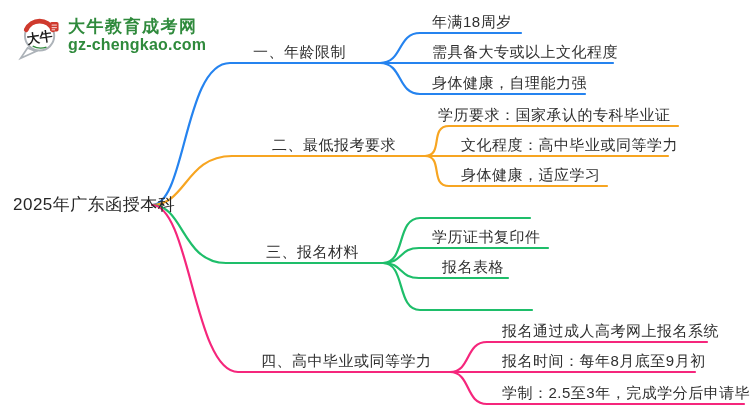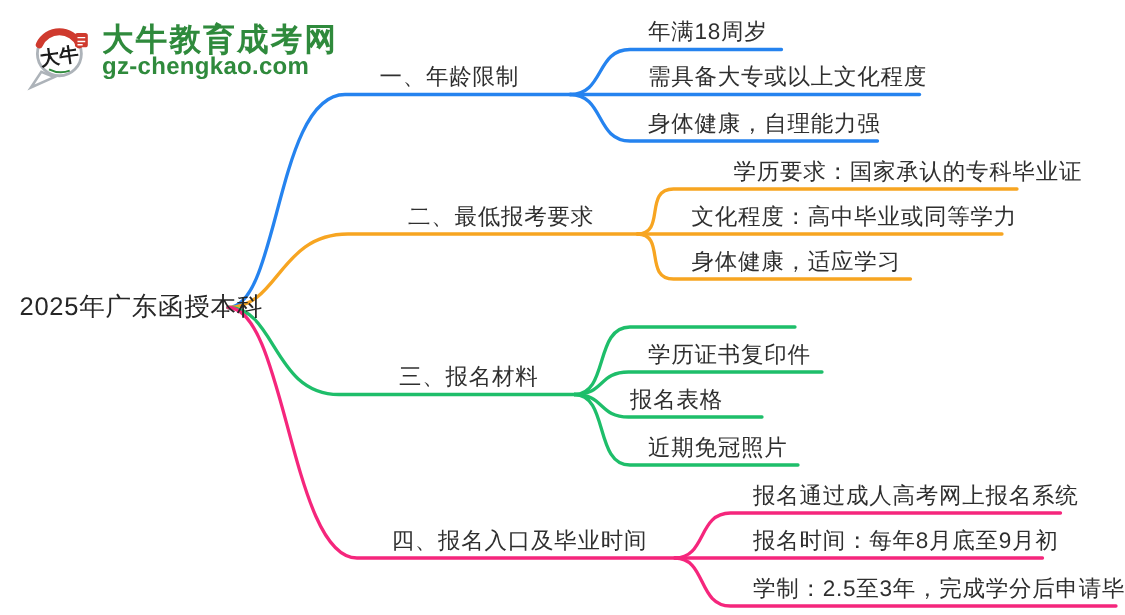--- a/index.html
+++ b/index.html
@@ -10,21 +10,21 @@
   }
   svg.links{position:absolute;left:0;top:0;}
   .node{
     position:absolute;white-space:nowrap;color:#2f2f2f;
     font-size:15px;line-height:19px;letter-spacing:0.5px;
   }
   .root-node{font-size:17px;font-weight:500;color:#262626;letter-spacing:0.5px;}
   .logo{position:absolute;left:12px;top:8px;display:flex;align-items:center;}
   .logo-mark{display:block;}
   .logo-text{margin-left:6px;}
-  .logo-name{font-size:21px;font-weight:bold;color:#2f8a3c;letter-spacing:1.5px;line-height:20px;}
+  .logo-name{font-size:17px;font-weight:bold;color:#2f8a3c;letter-spacing:1.5px;line-height:20px;}
   .logo-url{font-size:16px;font-weight:bold;color:#2f8a3c;letter-spacing:0.2px;line-height:16px;}
 </style>
 </head>
 <body>
 
 <div class="stage">
 
   <svg class="links" width="750" height="410" viewBox="0 0 750 410">
     <g fill="none" stroke-width="2.2" stroke-linecap="round" stroke="#2583EF">
       <path d="M152,205 C186,205 184,63 230,63 L380,63"></path>
@@ -67,31 +67,30 @@
       <div class="logo-name">大牛教育成考网</div>
       <div class="logo-url">gz-chengkao.com</div>
     </div>
   </div>
 
   <div class="node root-node" style="left:13px;top:195px;">2025年广东函授本科</div>
 
   <div class="node" style="left:253px;top:42px;">一、年龄限制</div>
   <div class="node" style="left:272px;top:135px;">二、最低报考要求</div>
   <div class="node" style="left:266px;top:242px;">三、报名材料</div>
-  <div class="node" style="left:261px;top:351px;">四、报名入口及毕业时间</div>
+  <div class="node" style="left:261px;top:351px;">四、高中毕业或同等学力</div>
 
   <div class="node" style="left:432px;top:12px;">年满18周岁</div>
   <div class="node" style="left:432px;top:42px;">需具备大专或以上文化程度</div>
   <div class="node" style="left:432px;top:73px;">身体健康，自理能力强</div>
 
-  <div class="node" style="left:489px;top:105px;">学历要求：国家承认的专科毕业证</div>
+  <div class="node" style="left:438px;top:105px;">学历要求：国家承认的专科毕业证</div>
   <div class="node" style="left:461px;top:135px;">文化程度：高中毕业或同等学力</div>
   <div class="node" style="left:461px;top:165px;">身体健康，适应学习</div>
 
   <div class="node" style="left:432px;top:227px;">学历证书复印件</div>
-  <div class="node" style="left:420px;top:257px;">报名表格</div>
-  <div class="node" style="left:432px;top:289px;">近期免冠照片</div>
+  <div class="node" style="left:442px;top:257px;">报名表格</div>
 
   <div class="node" style="left:502px;top:321px;">报名通过成人高考网上报名系统</div>
   <div class="node" style="left:502px;top:351px;">报名时间：每年8月底至9月初</div>
   <div class="node" style="left:502px;top:383px;">学制：2.5至3年，完成学分后申请毕业</div>
 
 </div>
 
 </body></html>

